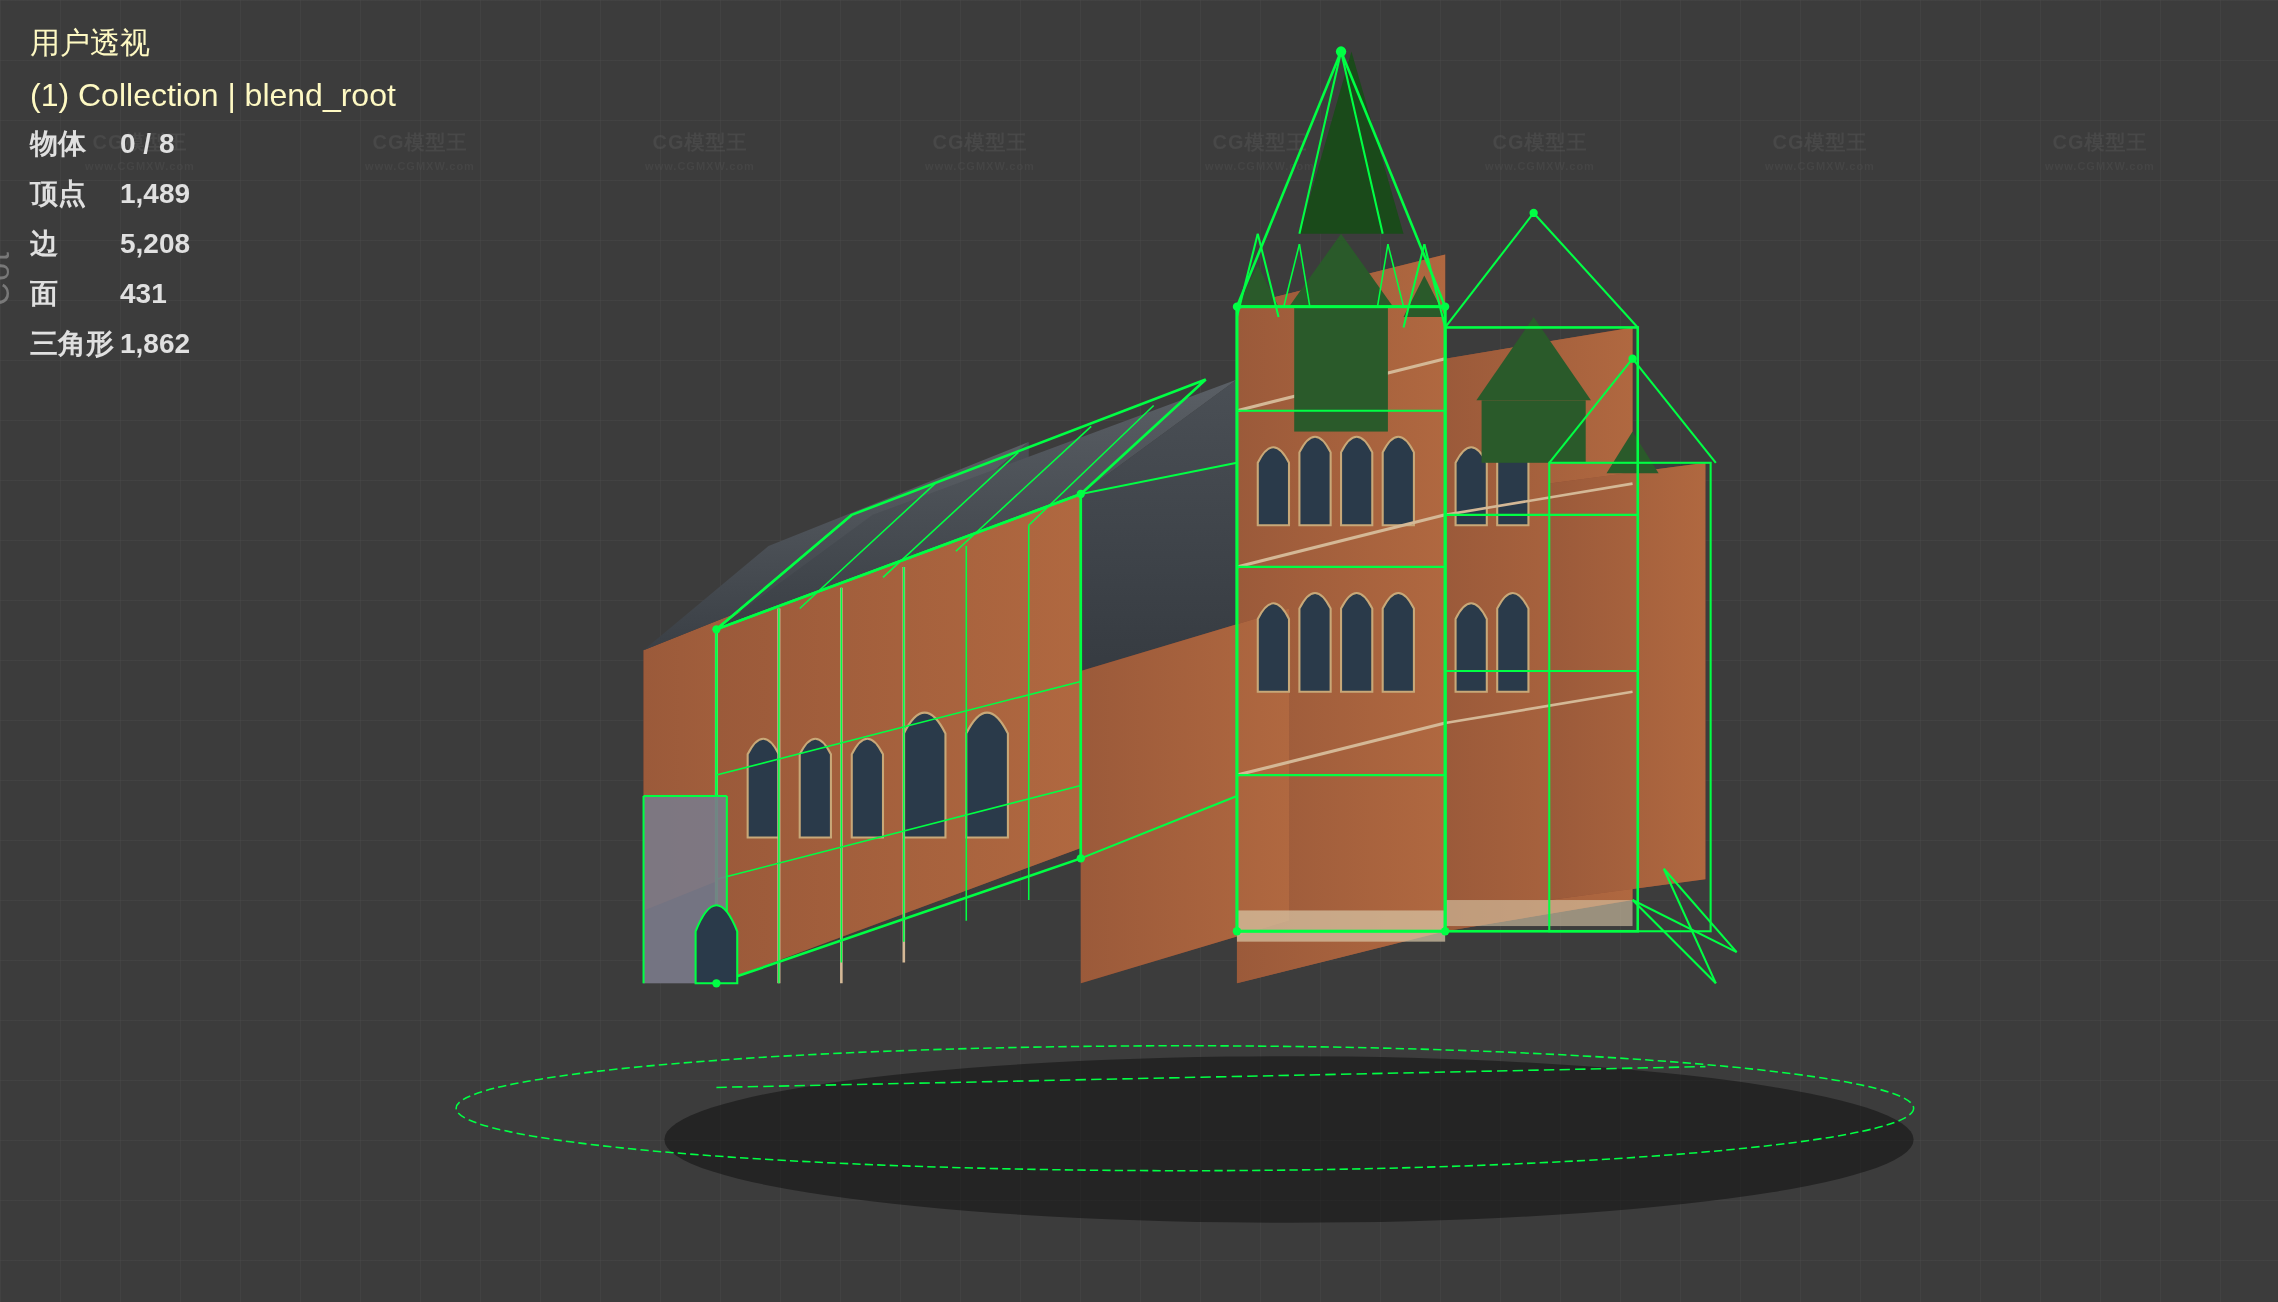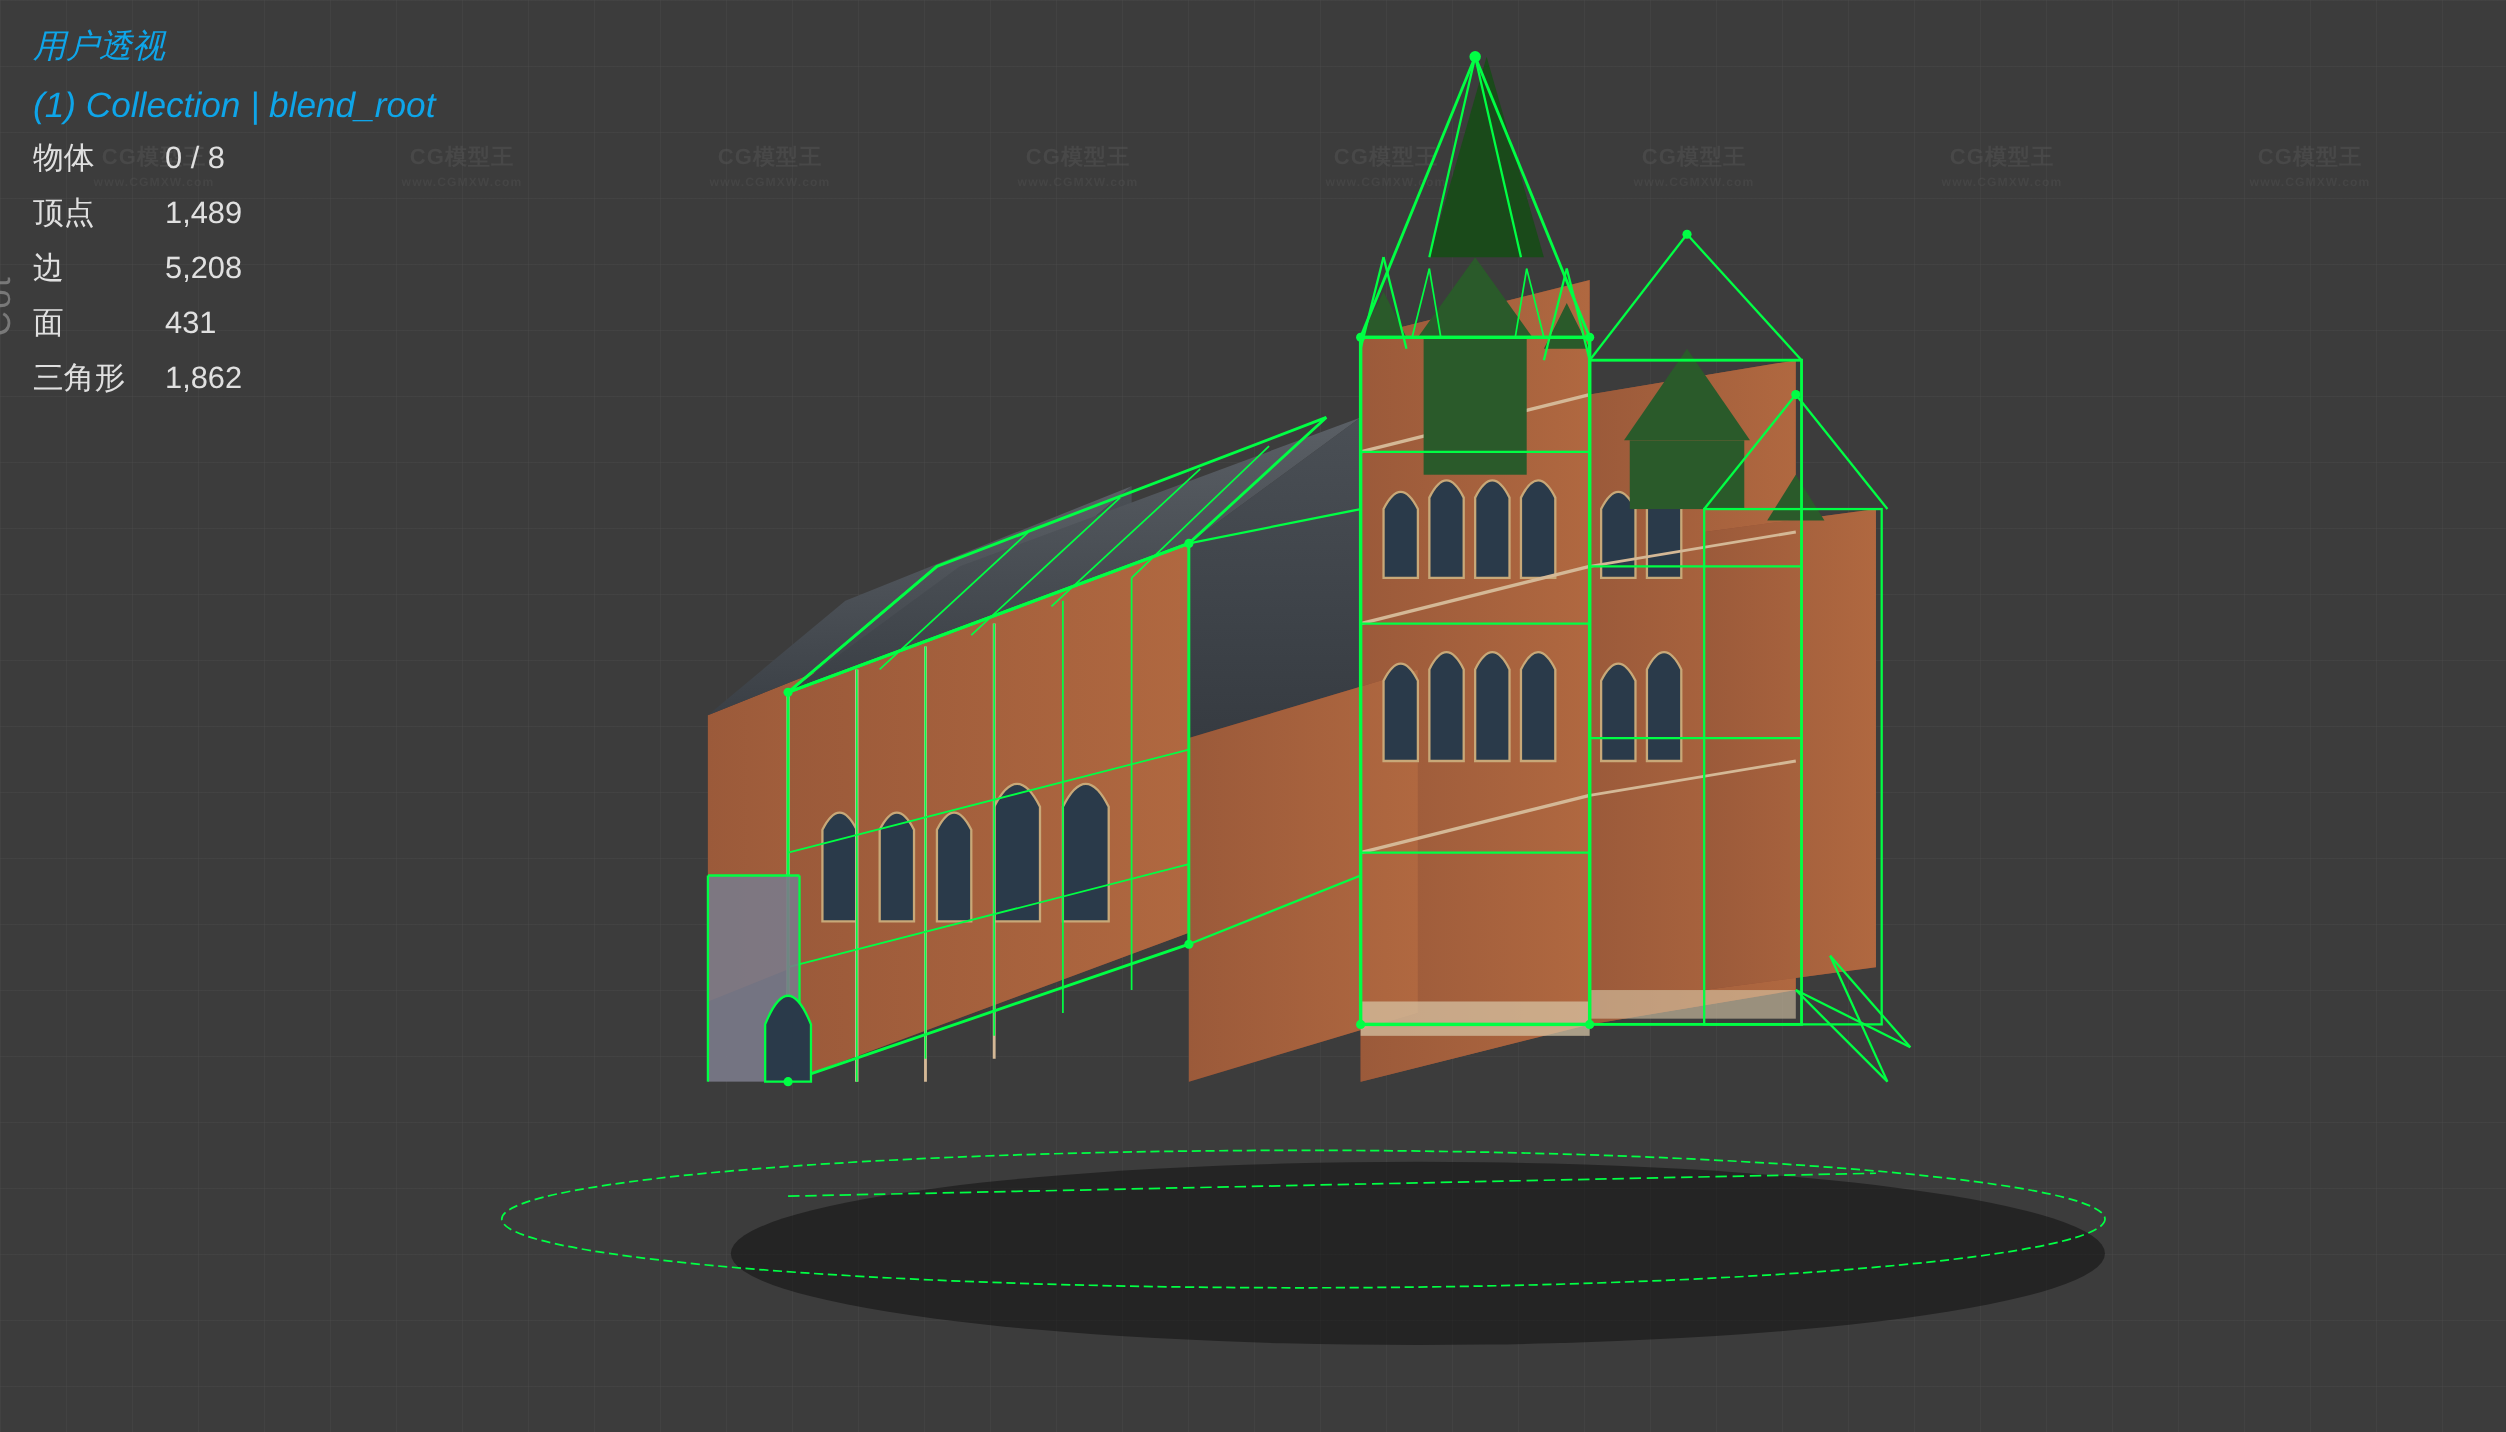--- a/index.html
+++ b/index.html
@@ -37,25 +37,24 @@
       white-space: nowrap;
       letter-spacing: 1px;
       text-align: center;
     }
 
     
     .top-info {
       position: absolute;
       top: 20px;
       left: 30px;
-      color: #0ea5e9;
+      color: #fef9c3;
       font-size: 28px;
       line-height: 1.5;
       pointer-events: none;
-      font-style: italic;
     }
     .top-info .title {
       font-size: 30px;
       margin-bottom: 6px;
     }
     .top-info .subtitle {
       font-size: 32px;
       margin-bottom: 5px;
     }
 
@@ -63,22 +62,22 @@
     .stats-panel {
       position: absolute;
       top: 130px;
       left: 30px;
       color: #e0e0e0;
       font-size: 28px;
       line-height: 1.0;
     }
     .stat-row {
       display: flex;
-      gap: 30px;
       margin-bottom: 22px;
+      font-weight: bold;
     }
     .stat-label {
       width: 90px;
       color: #e0e0e0;
     }
     .stat-value {
       color: #e0e0e0;
     }
 
     

